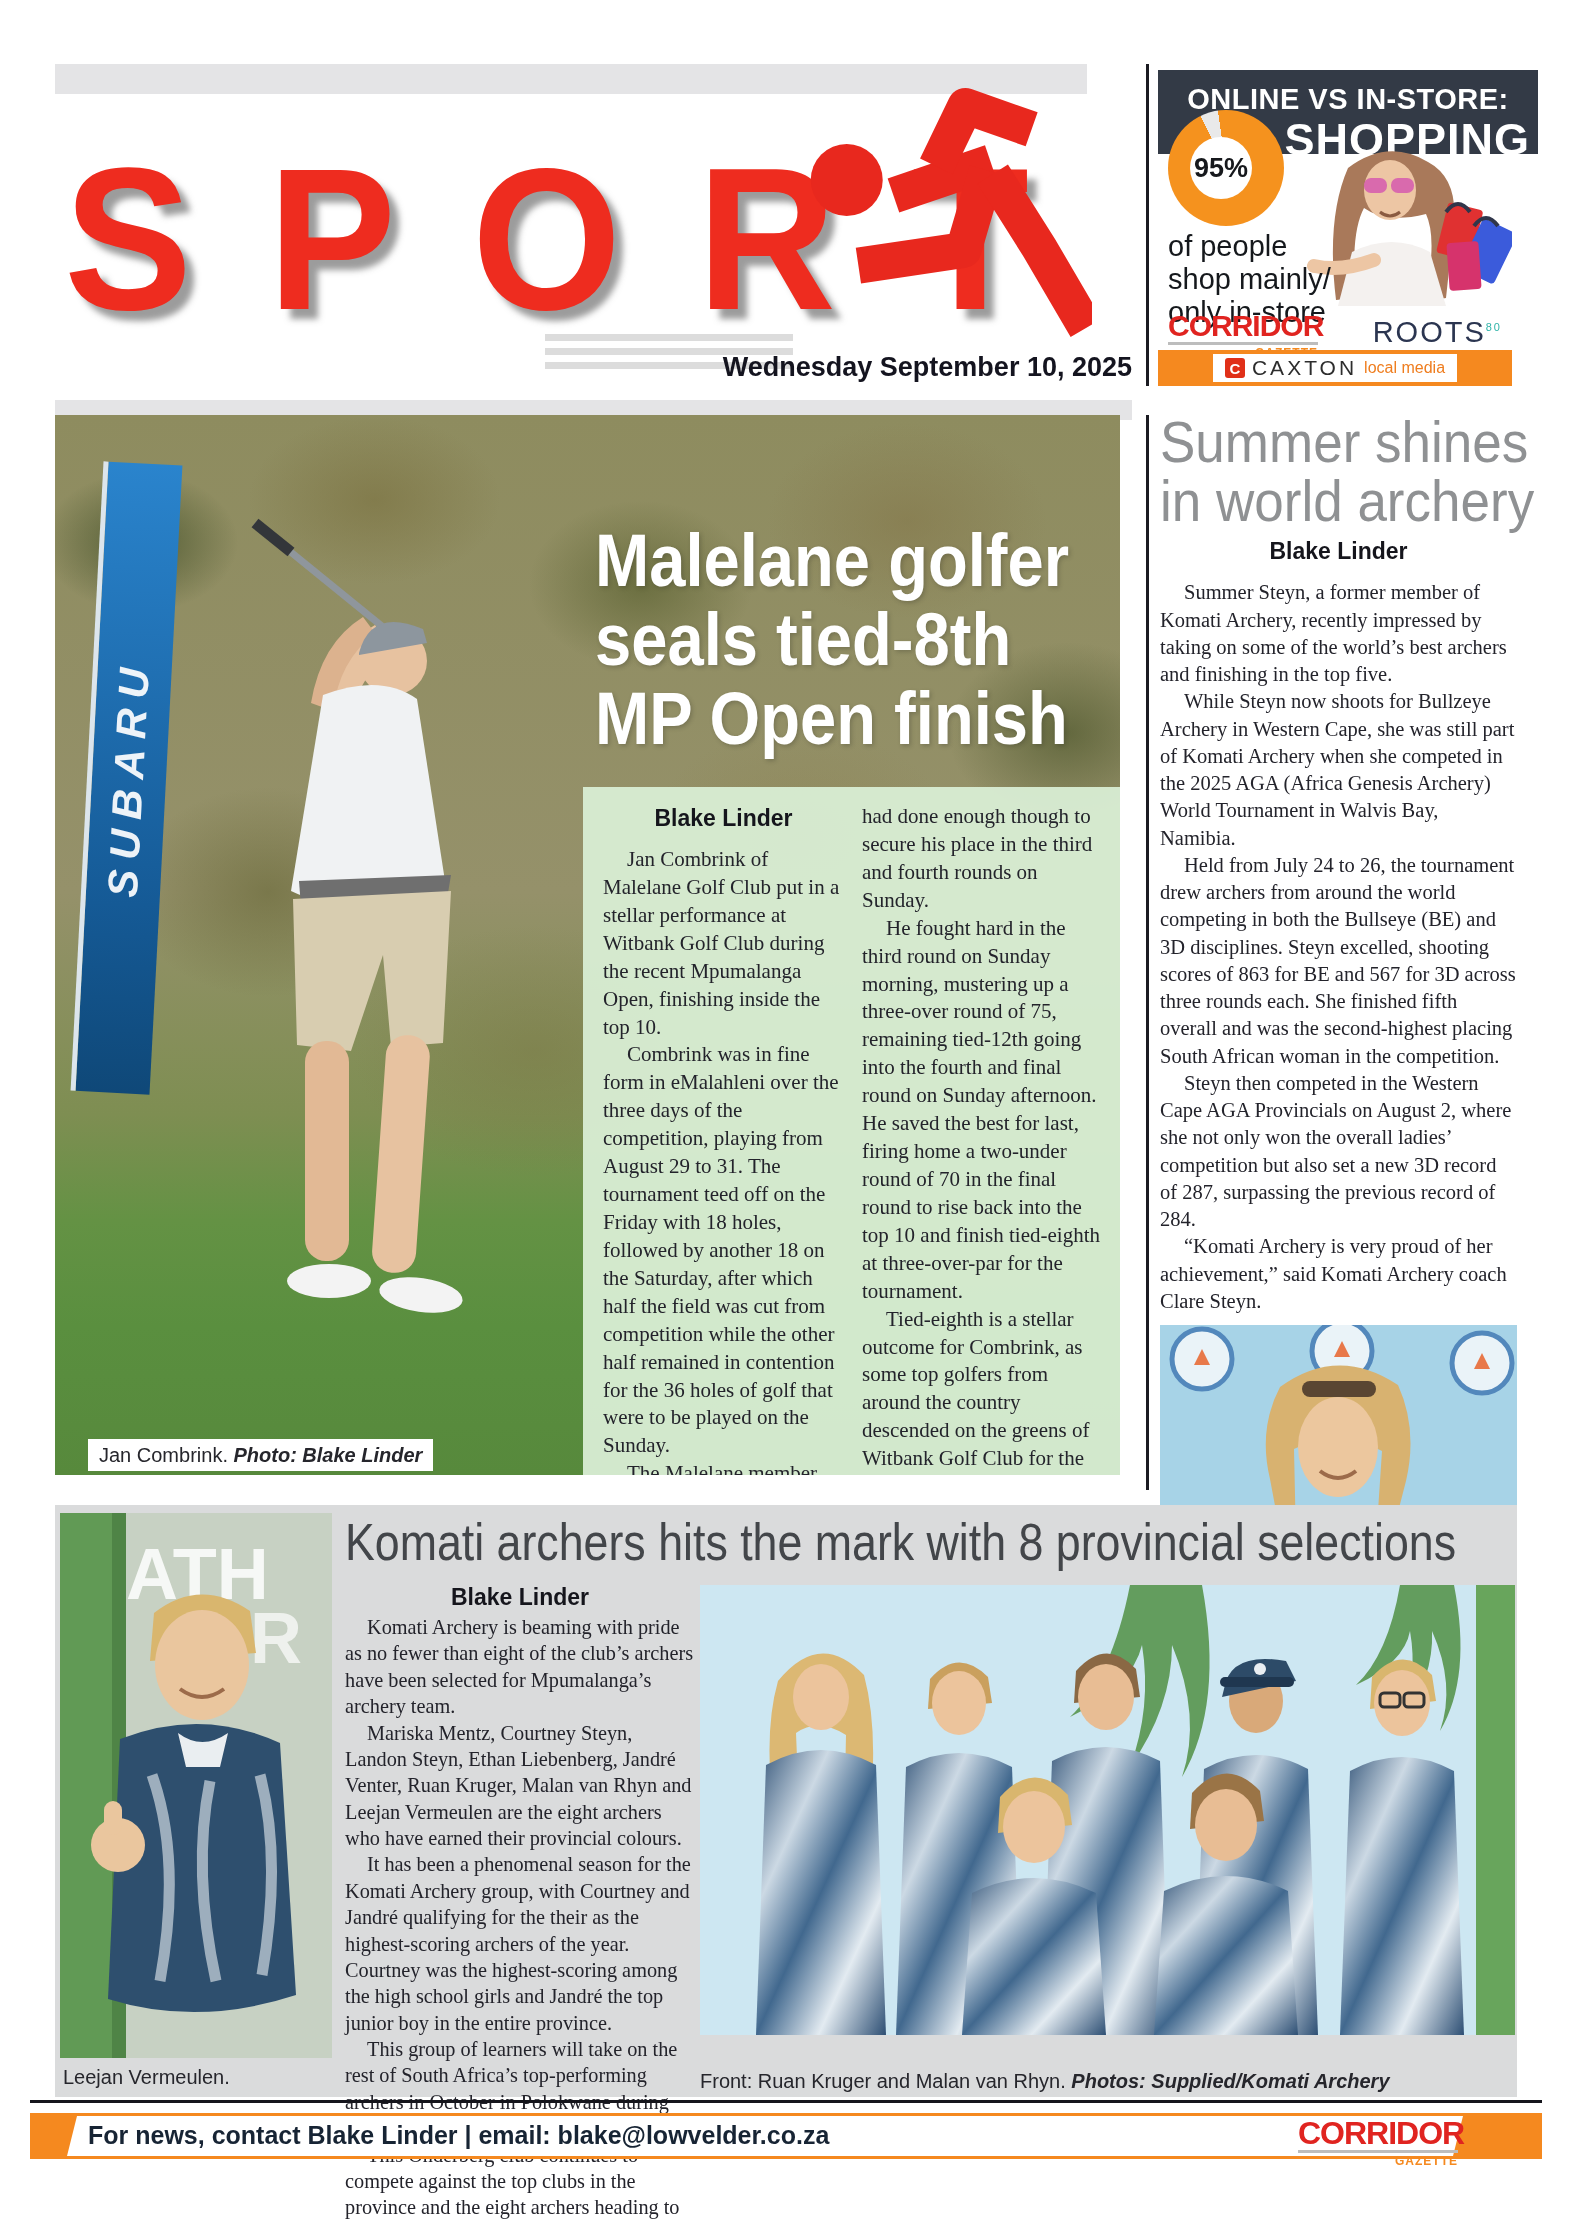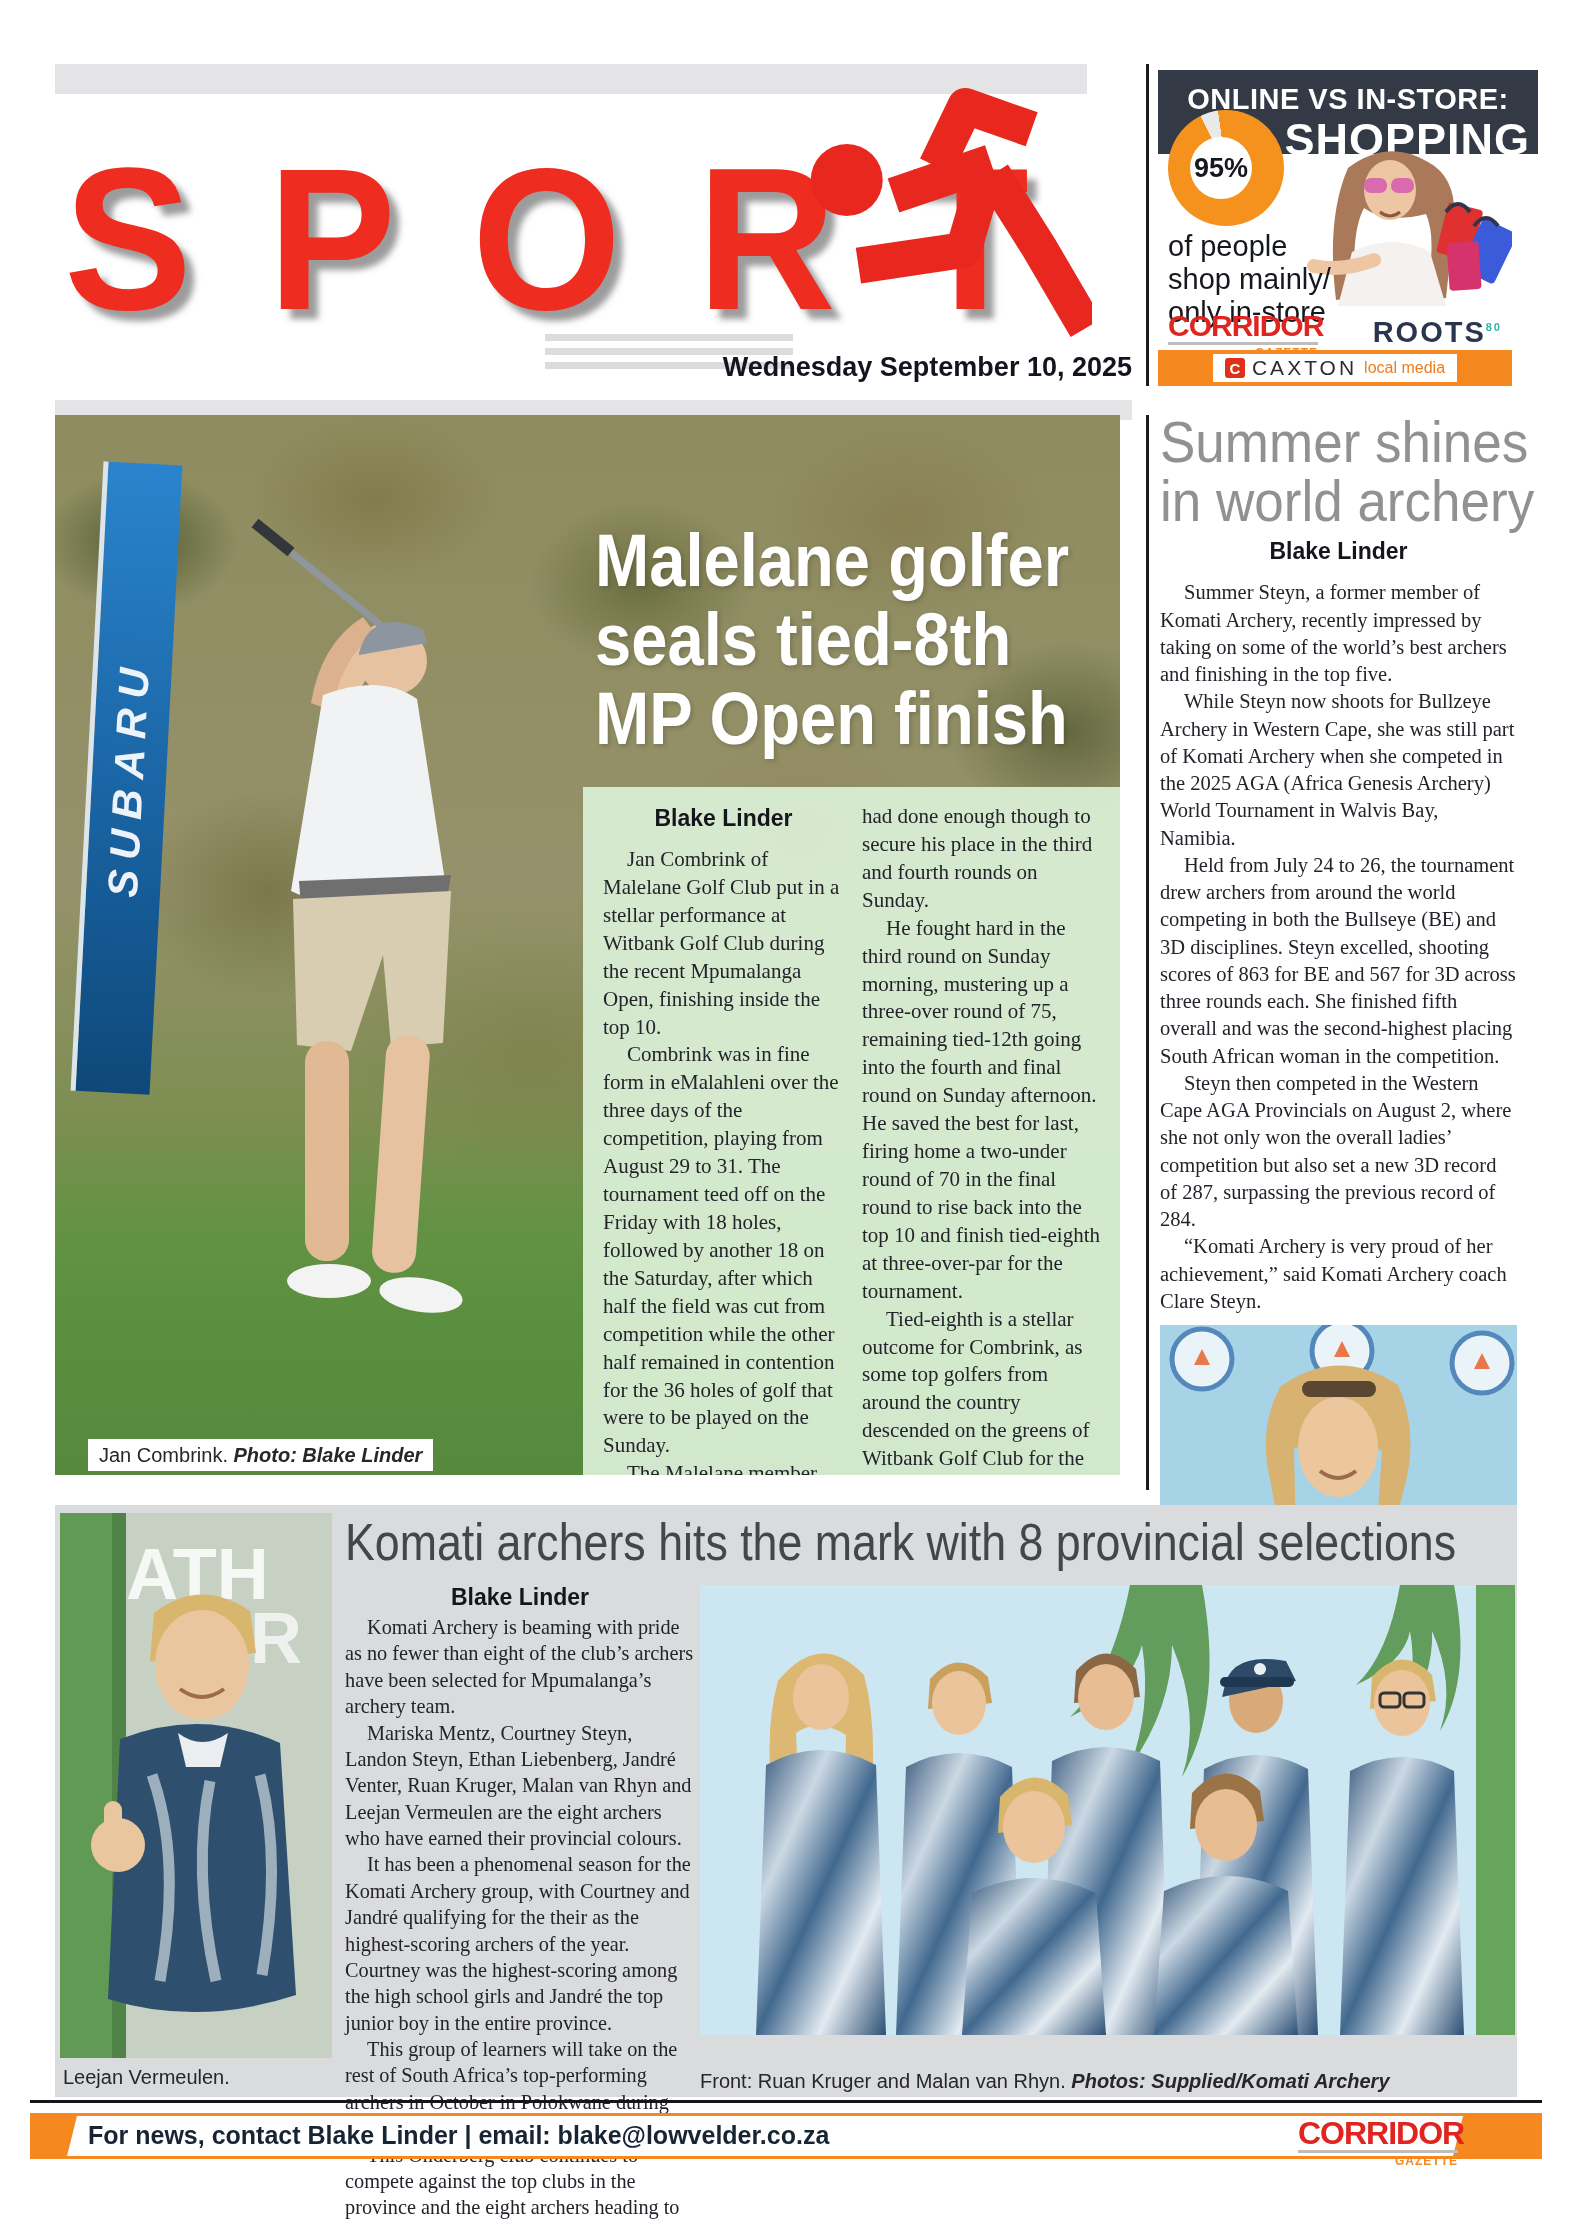--- a/index.html
+++ b/index.html
@@ -35,21 +35,21 @@
   #donut-hole{position:absolute;left:22px;top:27px;width:62px;height:62px;border-radius:50%;
       background:#fff;display:flex;align-items:center;justify-content:center;}
   #donut-value{font-size:27px;font-weight:bold;color:#16181c;}
   #ad-stat{position:absolute;left:10px;top:166px;font-size:29px;line-height:1.13;color:#15181c;}
   #ad-woman{position:absolute;left:130px;top:74px;width:224px;height:168px;}
   #ad-corridor{position:absolute;left:10px;top:247px;width:150px;}
   #ad-corridor .brand-main{font-size:30px;font-weight:bold;color:#e02420;letter-spacing:-1px;
       line-height:1;}
   .brand-bar{height:3px;background:#bdbdbd;margin:1px 0;}
   .brand-sub{font-size:12px;font-weight:bold;color:#f5891f;text-align:right;letter-spacing:1px;}
-  #ad-roots{position:absolute;right:10px;top:252px;font-size:29px;font-weight:bold;color:#2b3550;
+  #ad-roots{position:absolute;right:10px;top:252px;font-size:29px;font-weight:normal;color:#2b3550;
       letter-spacing:2px;}
   #ad-roots sup{font-size:11px;color:#2fb3a8;}
   #ad-caxton-bar{position:absolute;left:0;top:286px;width:354px;height:36px;background:#f5891f;
       display:flex;align-items:center;justify-content:center;}
   #caxton-box{background:#fff;height:28px;display:flex;align-items:center;gap:7px;padding:0 12px;}
   #caxton-c{width:20px;height:20px;background:#e03018;color:#fff;font-weight:bold;font-size:15px;
       display:flex;align-items:center;justify-content:center;border-radius:3px;}
   #caxton-name{font-size:21px;color:#2d2d2d;letter-spacing:3px;}
   #caxton-sub{font-size:16px;color:#ef7d1e;}
 

